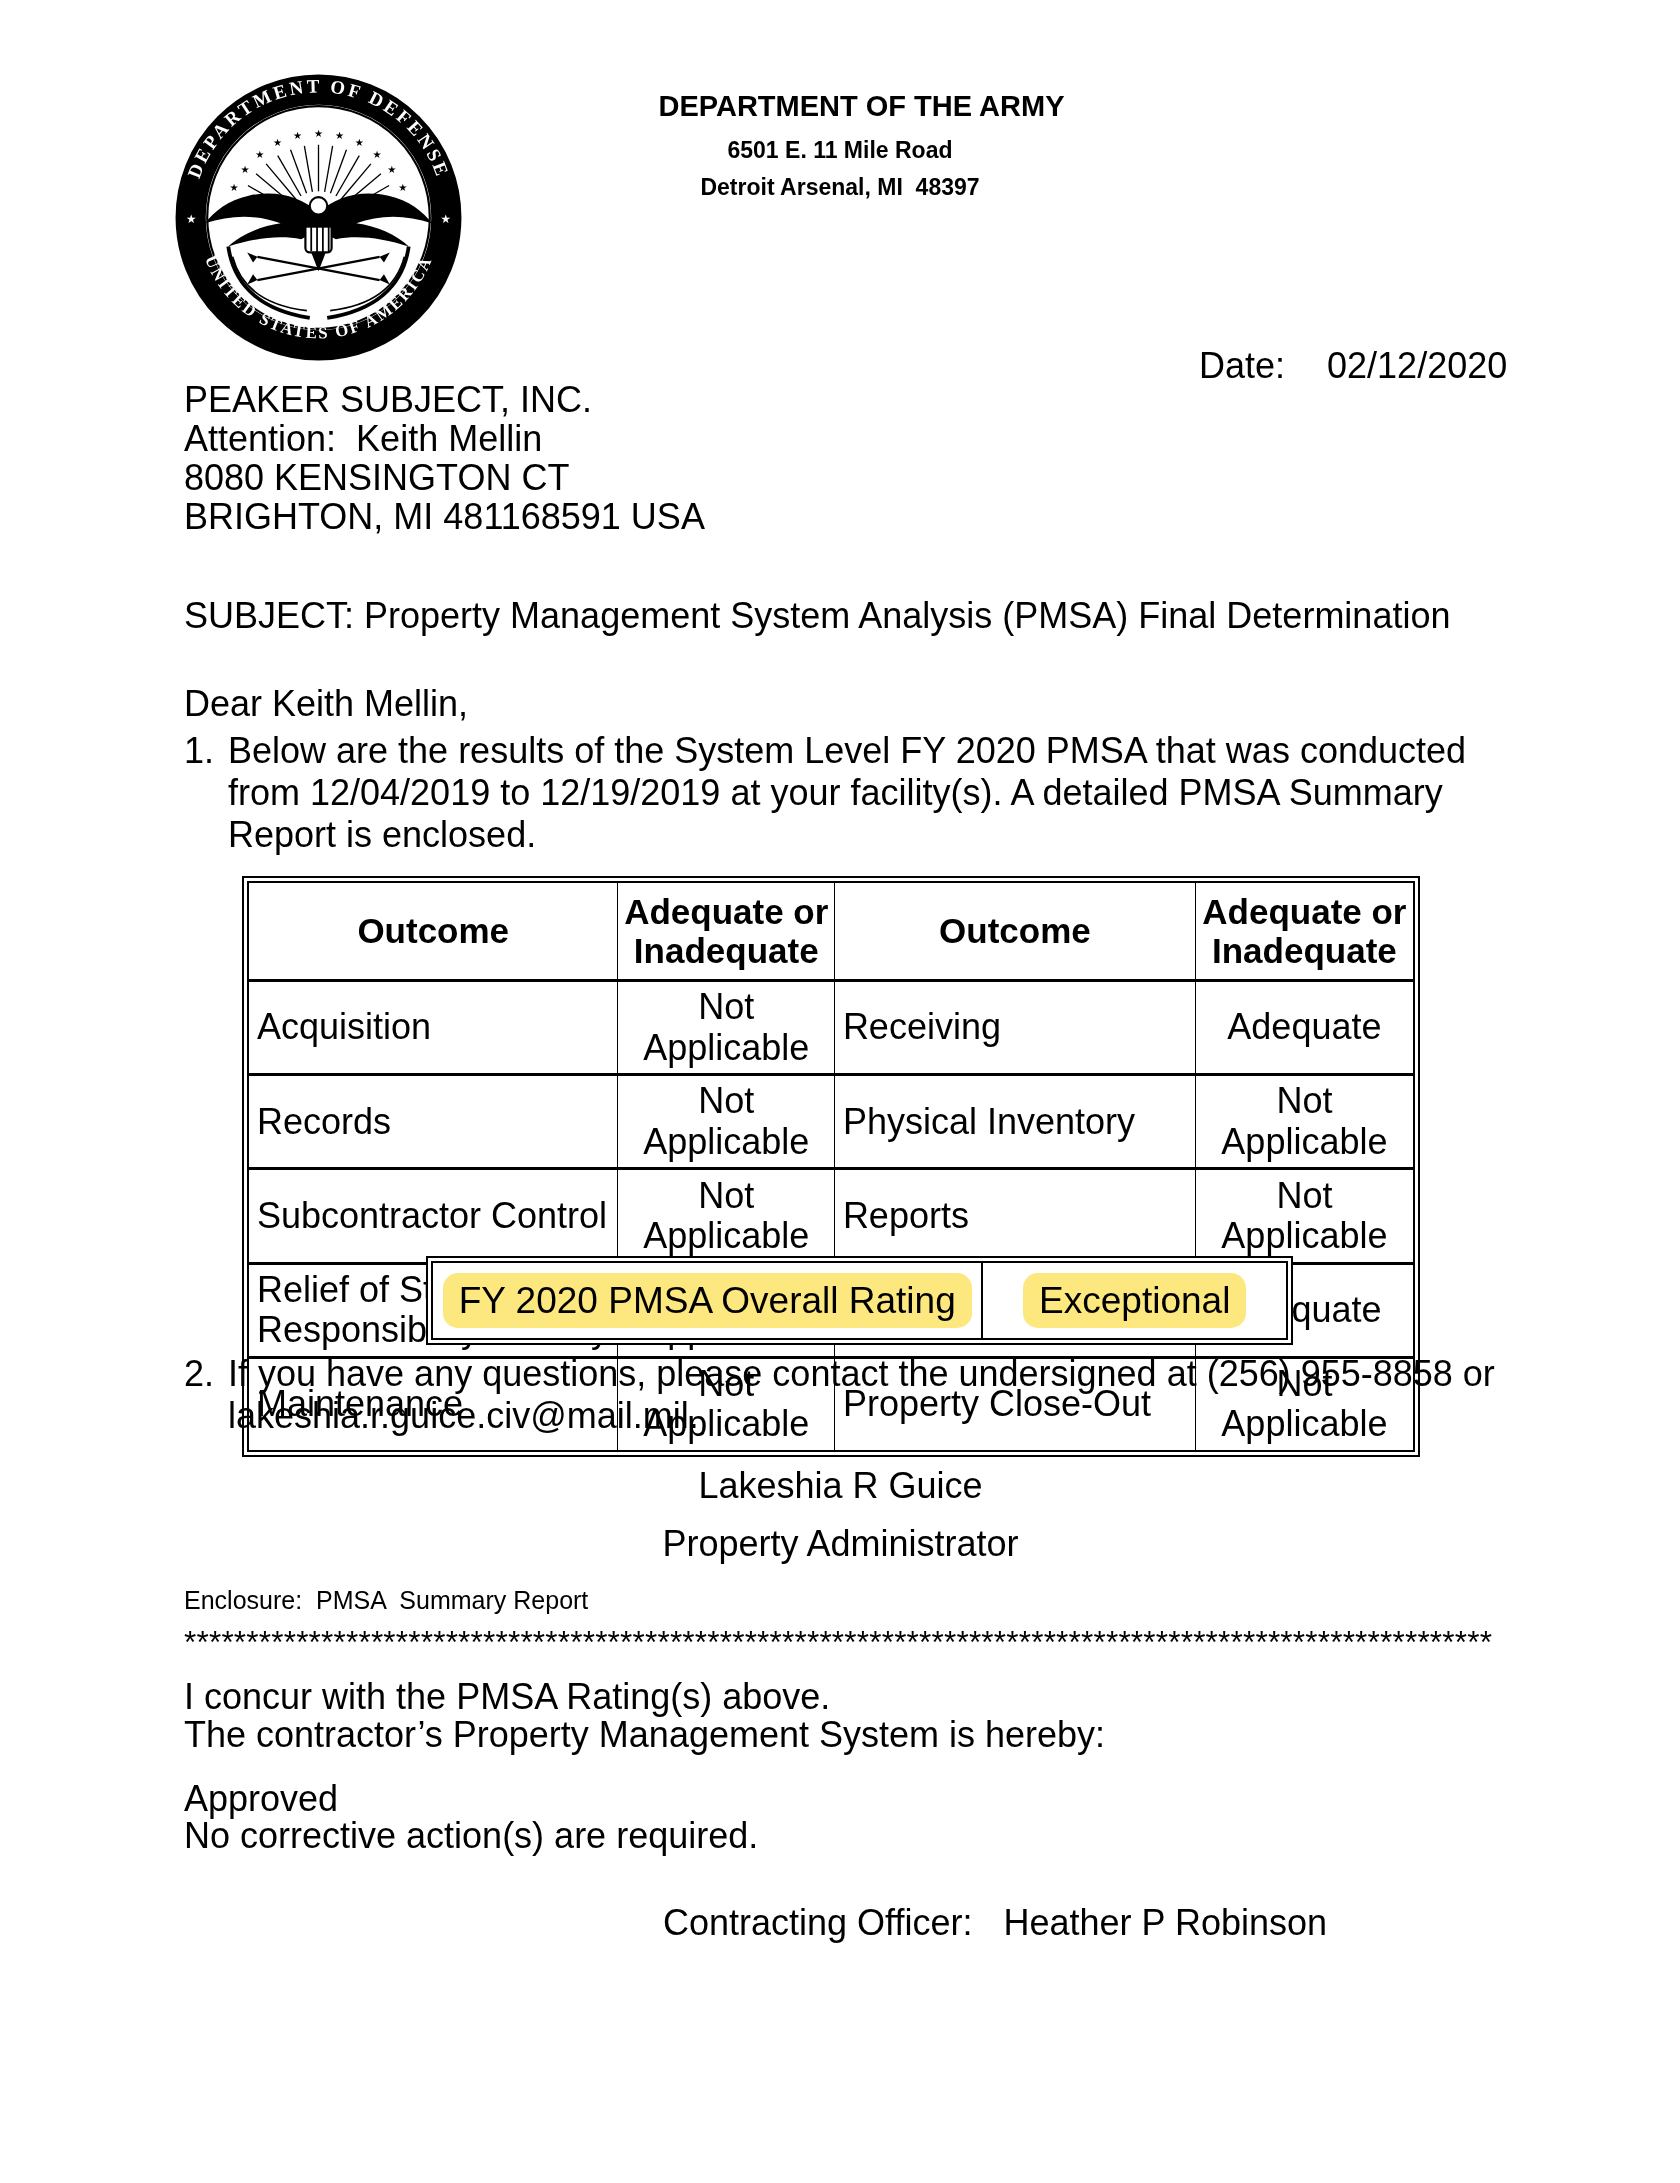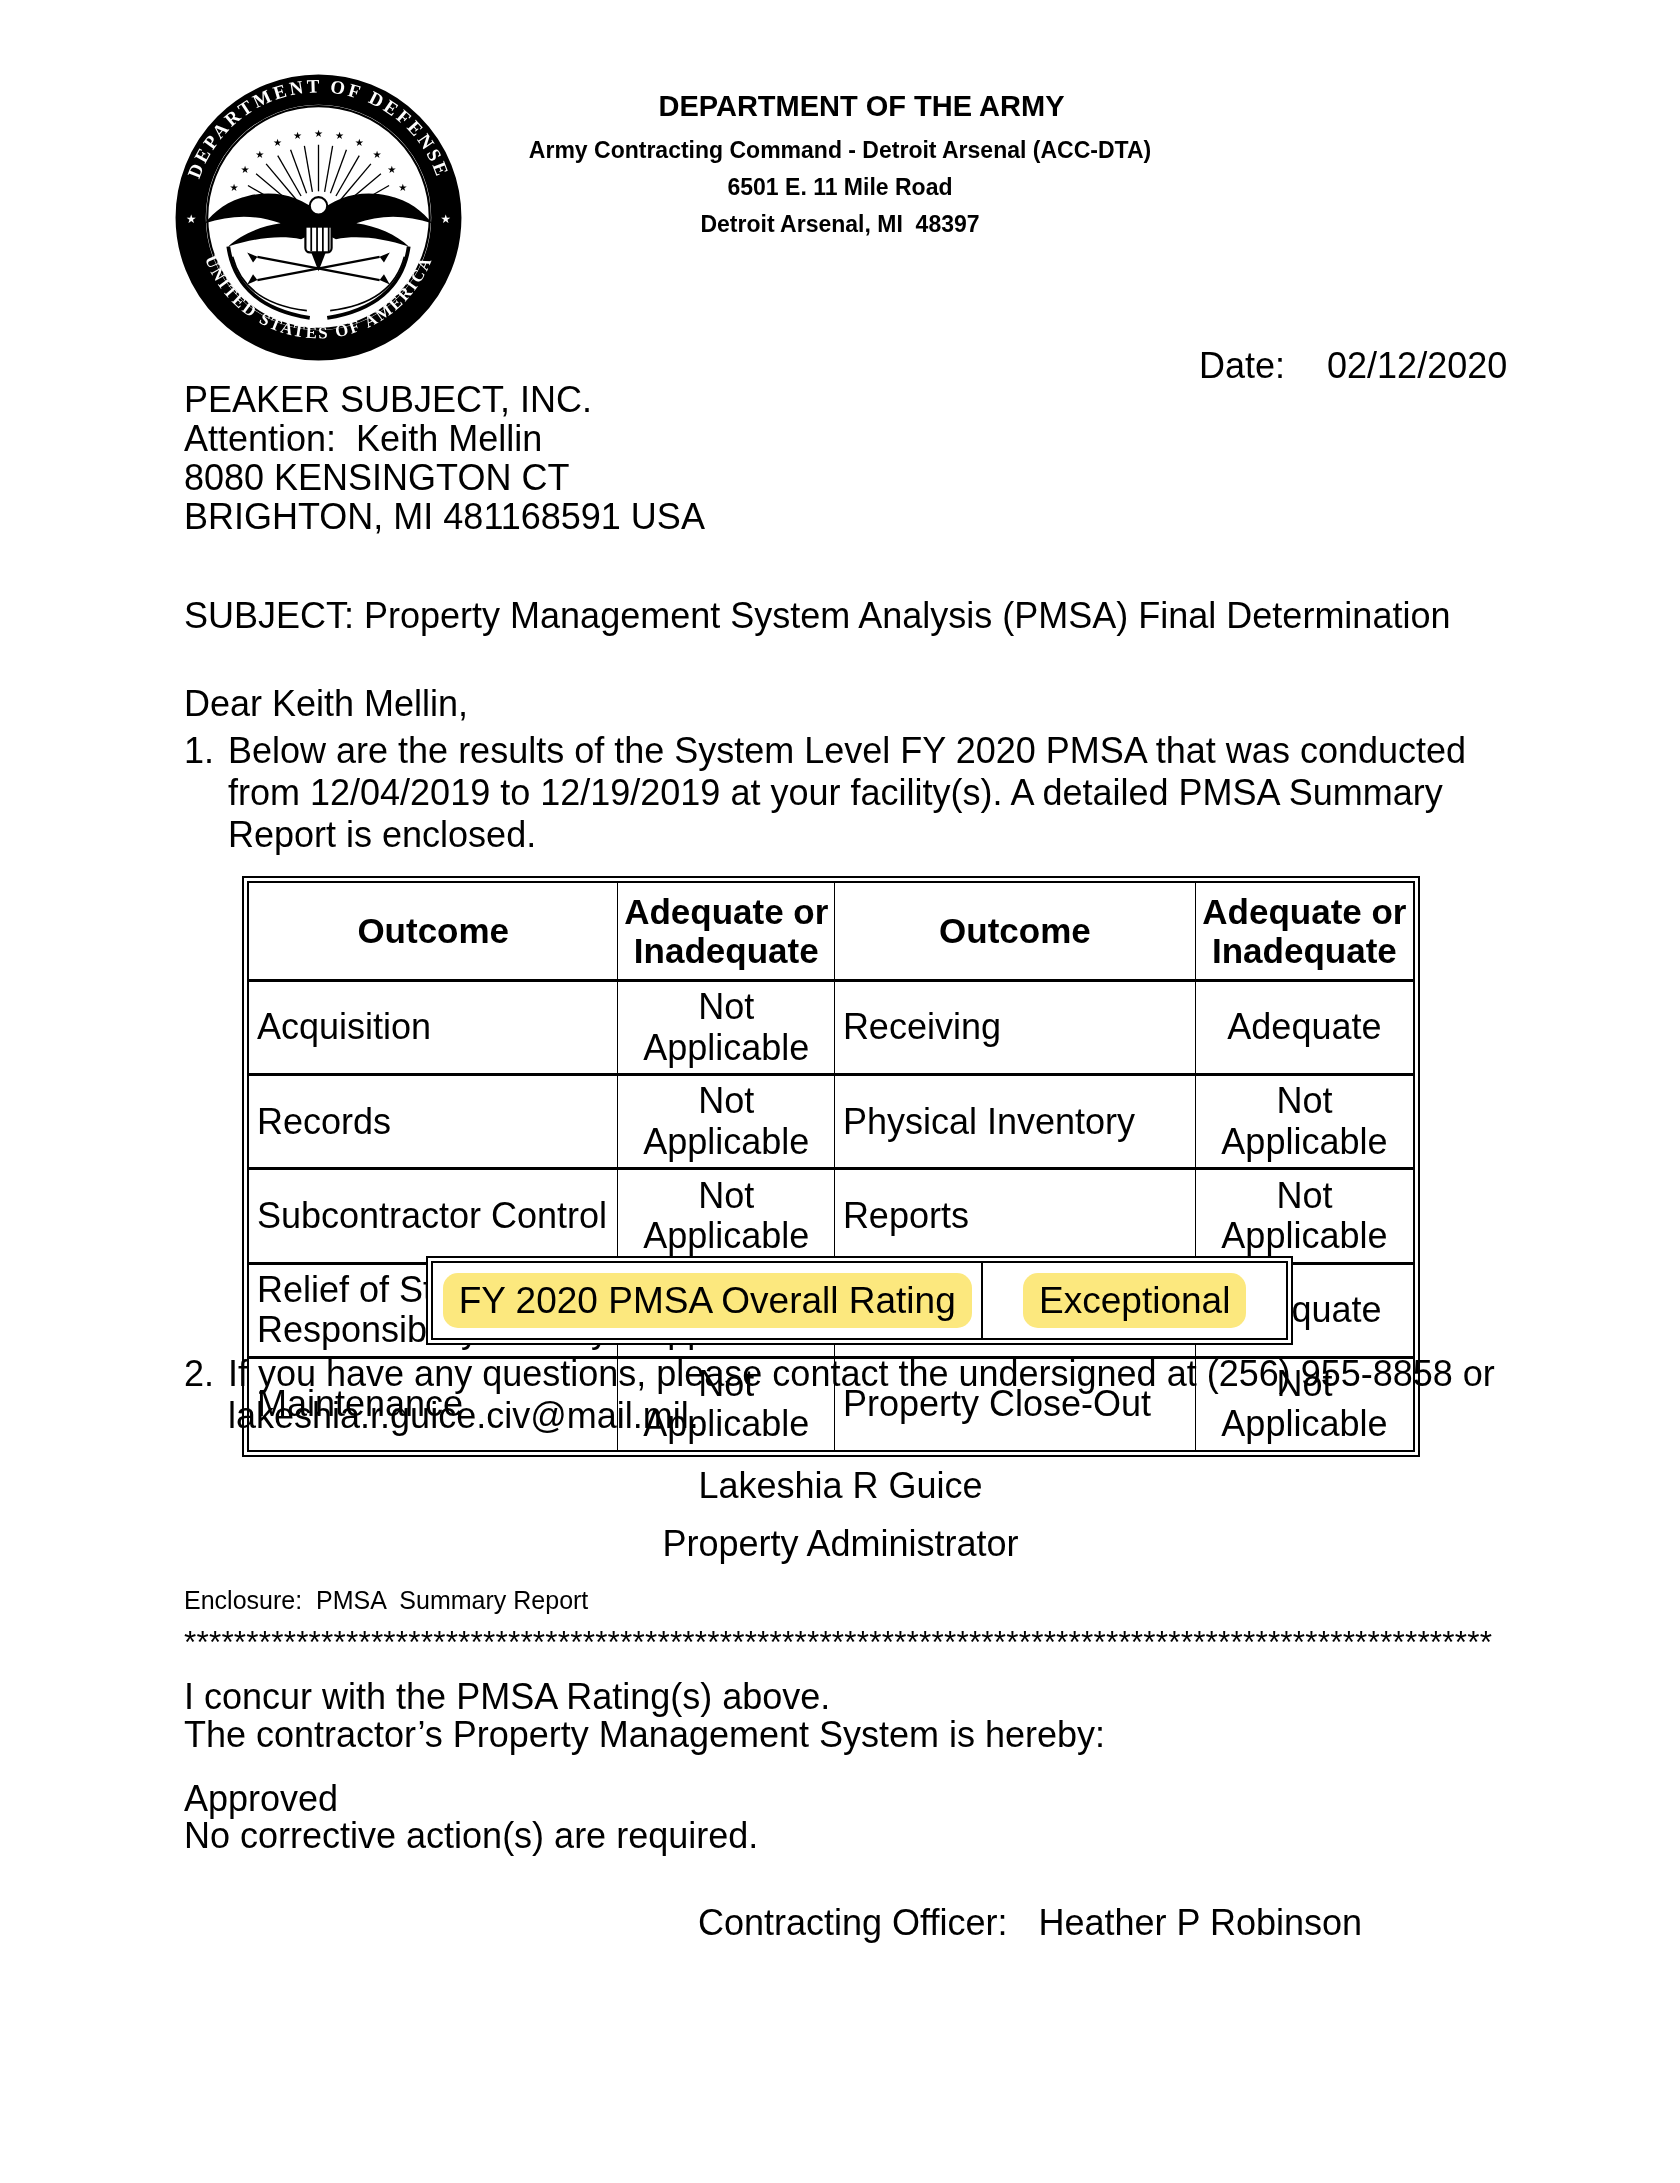--- a/index.html
+++ b/index.html
@@ -51,21 +51,21 @@
   
   .sig{left:184px;width:1313px;text-align:center;font-size:36px;}
   .sig-name{top:1465px;}
   .sig-title{top:1523px;}
 
   .enclosure{left:184px;top:1586px;font-size:25px;}
   .stars{left:184px;top:1624px;width:1317px;font-size:31.5px;letter-spacing:0.2px;
          white-space:nowrap;overflow:hidden;}
   .concur{left:184px;top:1678px;font-size:36px;line-height:38px;}
   .approval{left:184px;top:1780px;font-size:36px;line-height:37px;}
-  .officer{left:698px;top:1902px;display:flex;gap:31px;font-size:36px;}
+  .officer{left:663px;top:1902px;display:flex;gap:31px;font-size:36px;}
 </style>
 </head>
 <body>
 
 <div class="page">
 
   <div class="abs seal">
     <svg viewBox="0 0 200 200" width="291" height="291">
       <circle cx="100" cy="100" r="97" fill="#fff" stroke="#000" stroke-width="2.5"></circle>
       <circle cx="100" cy="100" r="87" fill="none" stroke="#000" stroke-width="19"></circle>
@@ -140,21 +140,20 @@
         <path d="M38,120 C42,148 62,164 94,169" stroke-width="2.6"></path>
         <path d="M162,120 C158,148 138,164 106,169" stroke-width="2.6"></path>
         <path d="M41,127 C47,150 66,161 92,164" stroke-width="1.1"></path>
         <path d="M159,127 C153,150 134,161 108,164" stroke-width="1.1"></path>
       </g>
     </svg>
   </div>
 
   <header class="abs lh">
     <div class="lh-org t">DEPARTMENT OF THE ARMY</div>
-    <div class="lh-sub t">Army Contracting Command - Detroit Arsenal (ACC-DTA)</div>
     <div class="lh-sub t">6501 E. 11 Mile Road</div>
     <div class="lh-sub t">Detroit Arsenal, MI  48397</div>
   </header>
 
   <div class="abs date-row">
     <span class="t">Date:</span>
     <span class="t">02/12/2020</span>
   </div>
 
   <div class="abs recipient">

